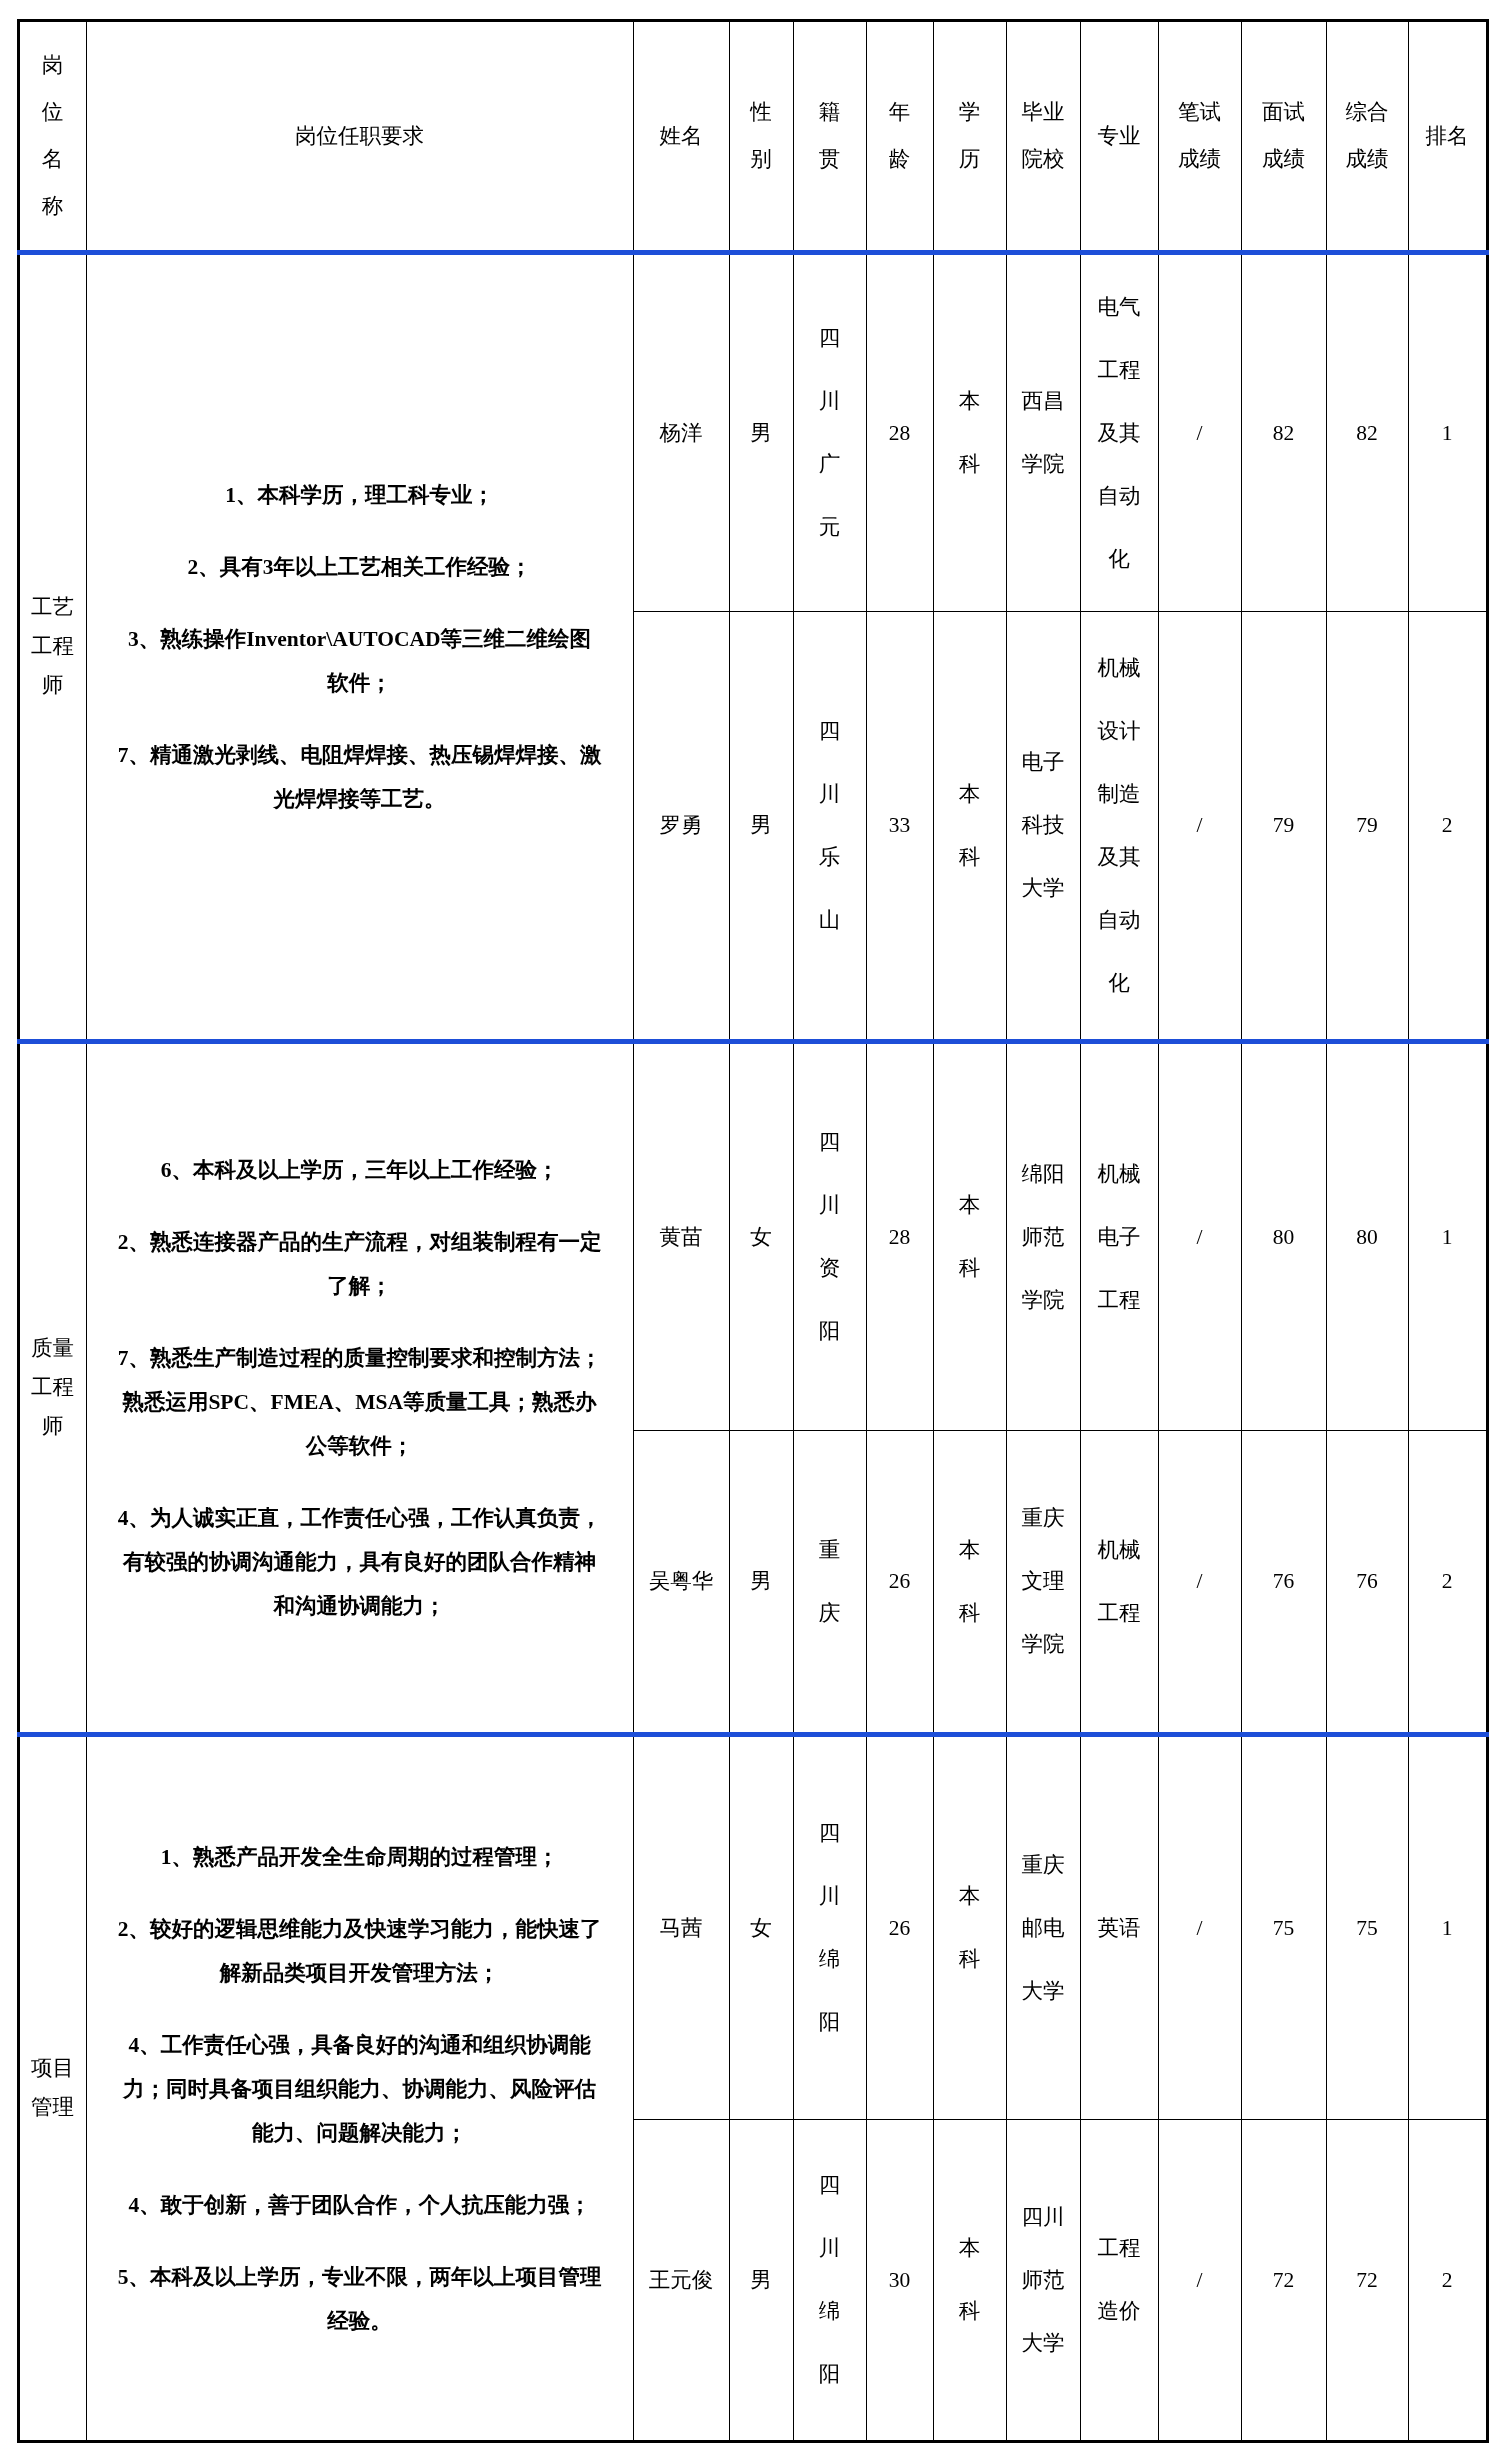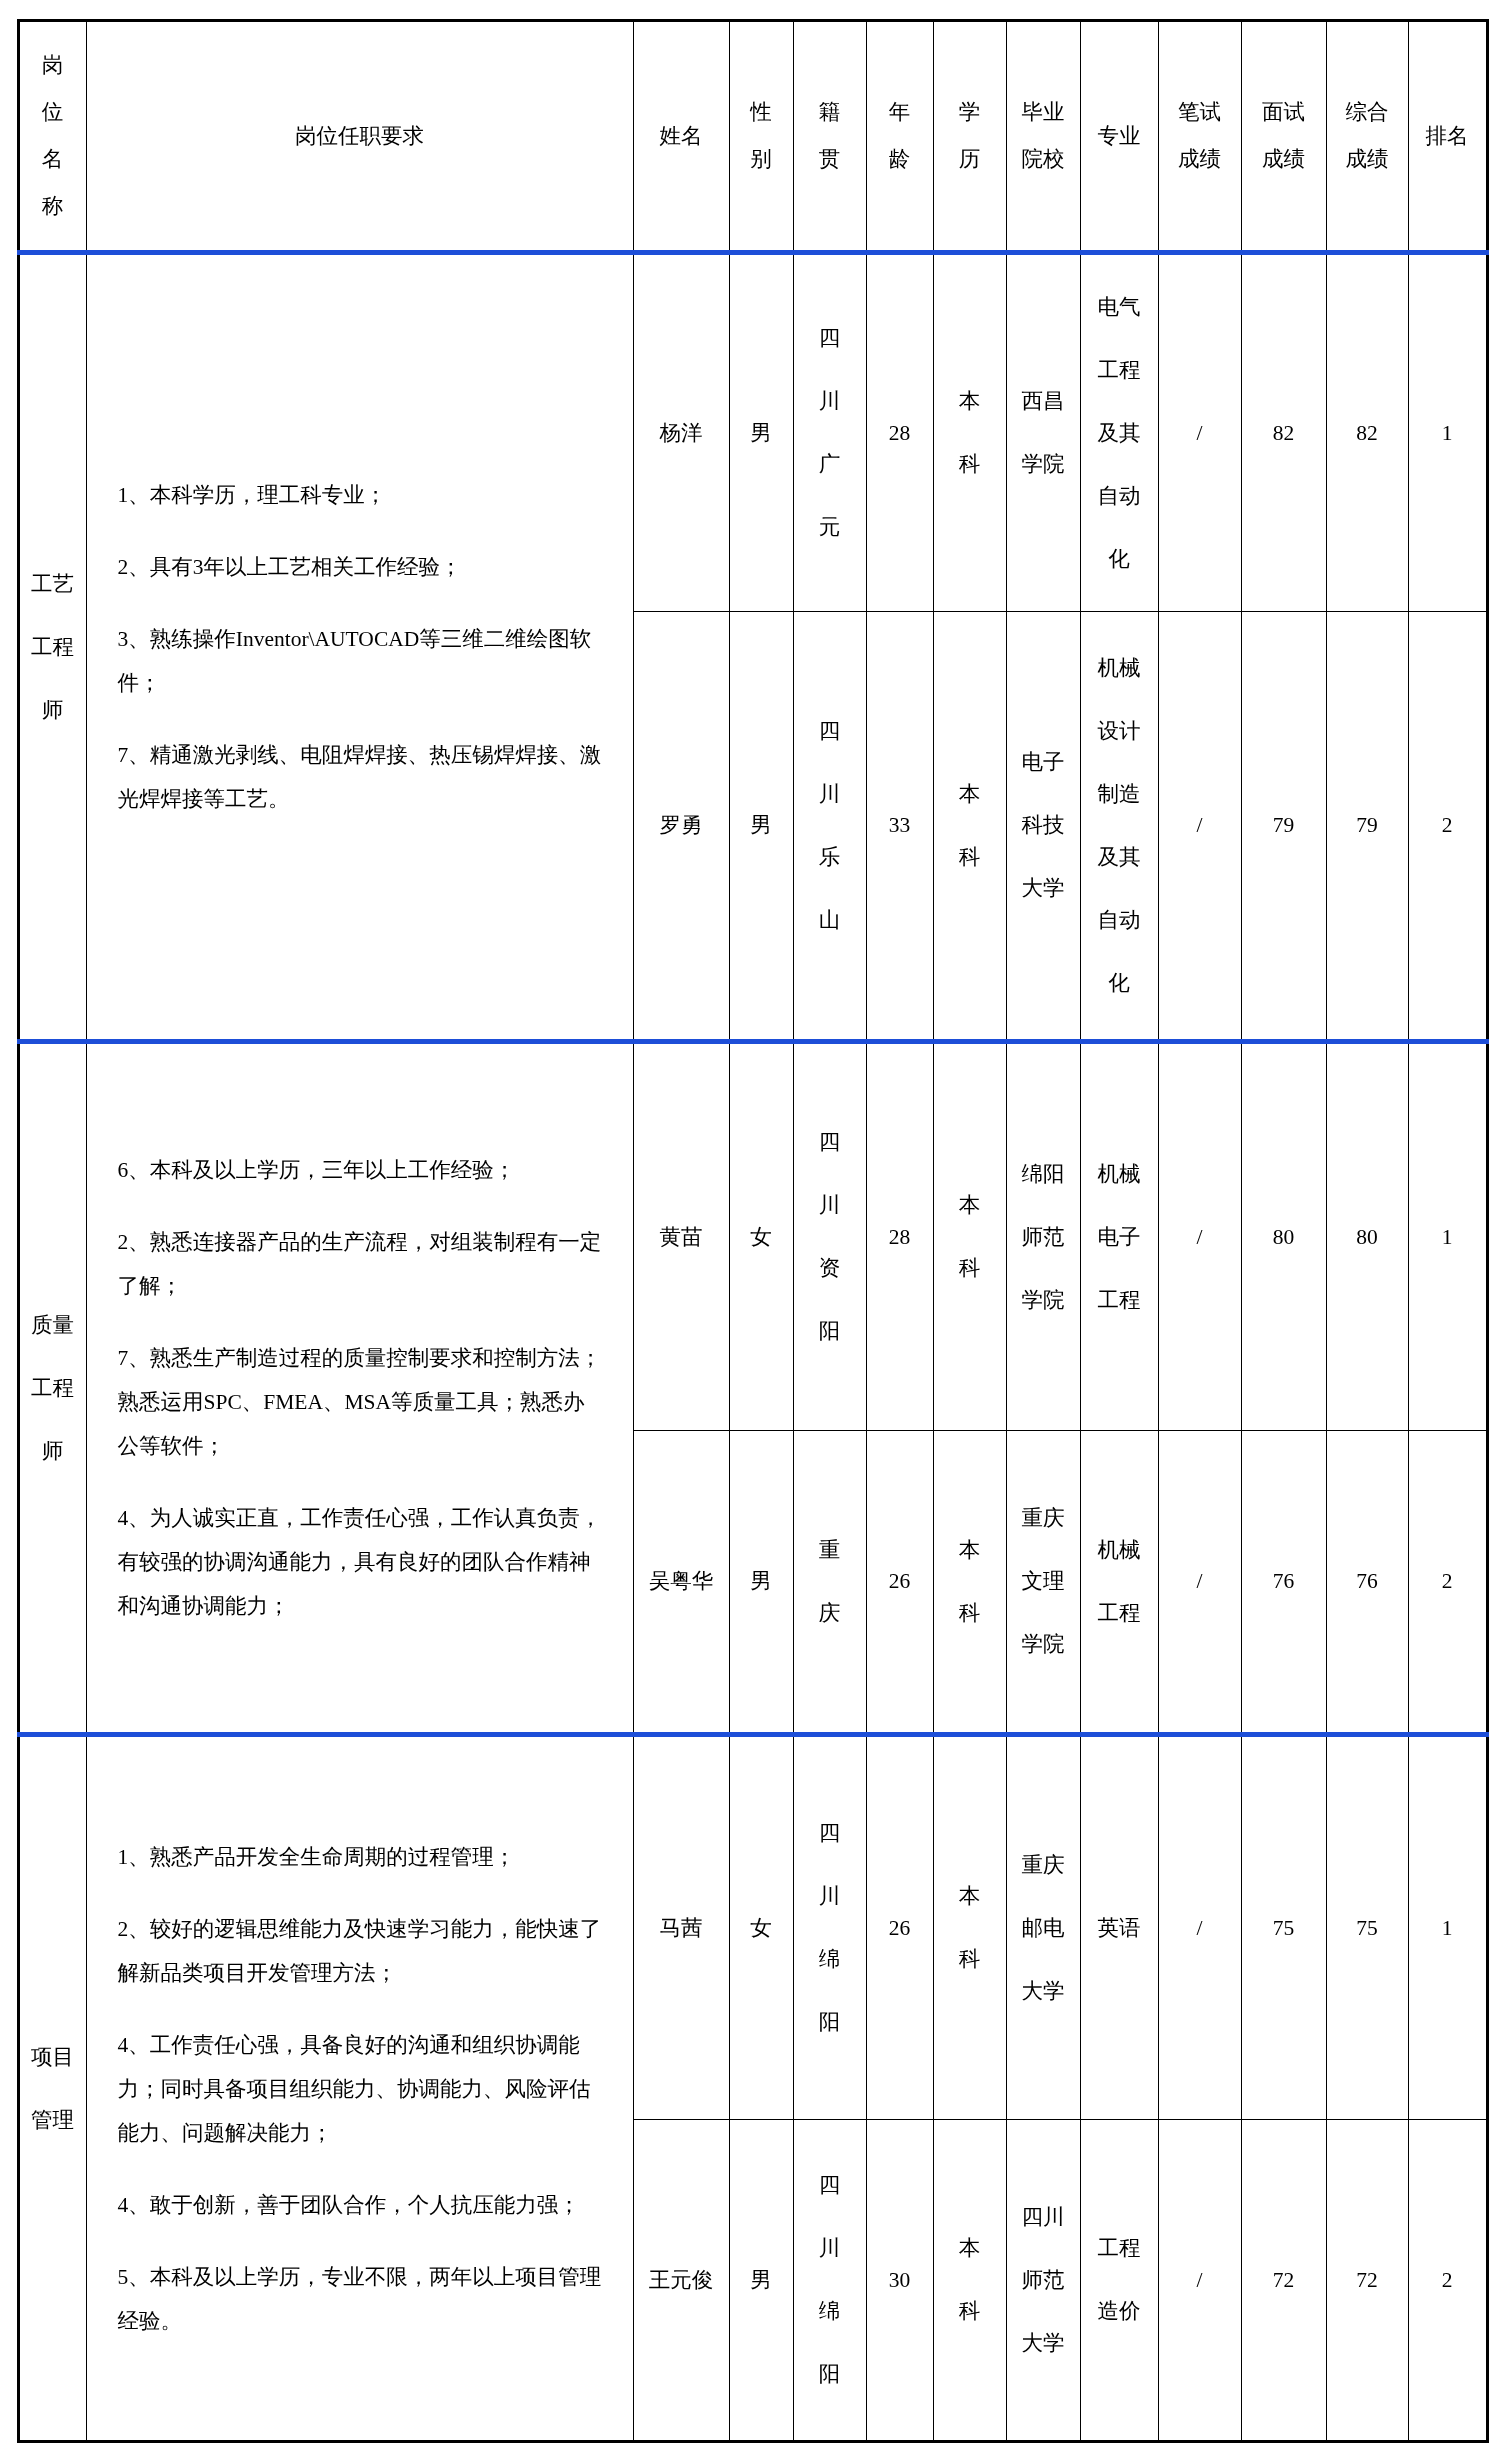--- a/index.html
+++ b/index.html
@@ -33,25 +33,27 @@
     line-height: 47px;
     white-space: pre-line;
     border-bottom: 3px solid #000;
   }
   td.v {
     white-space: pre-line;
     line-height: 63px;
   }
   td.job-name {
     white-space: pre-line;
-    line-height: 63px;
+    line-height: 39px;
+    font-family: Liberation Mono, monospace;
   }
   td.req {
-    text-align: left;
+    text-align: center;
     padding: 13px 31px;
+    font-weight: bold;
   }
   td.req p {
     margin: 0 0 28px 0;
     line-height: 44px;
     font-size: 21.5px;
     word-break: normal;
     overflow-wrap: break-word;
   }
   td.req p:last-child { margin-bottom: 0; }
   tr.block-start > td { border-top: 5px solid #1d4ed8; }

